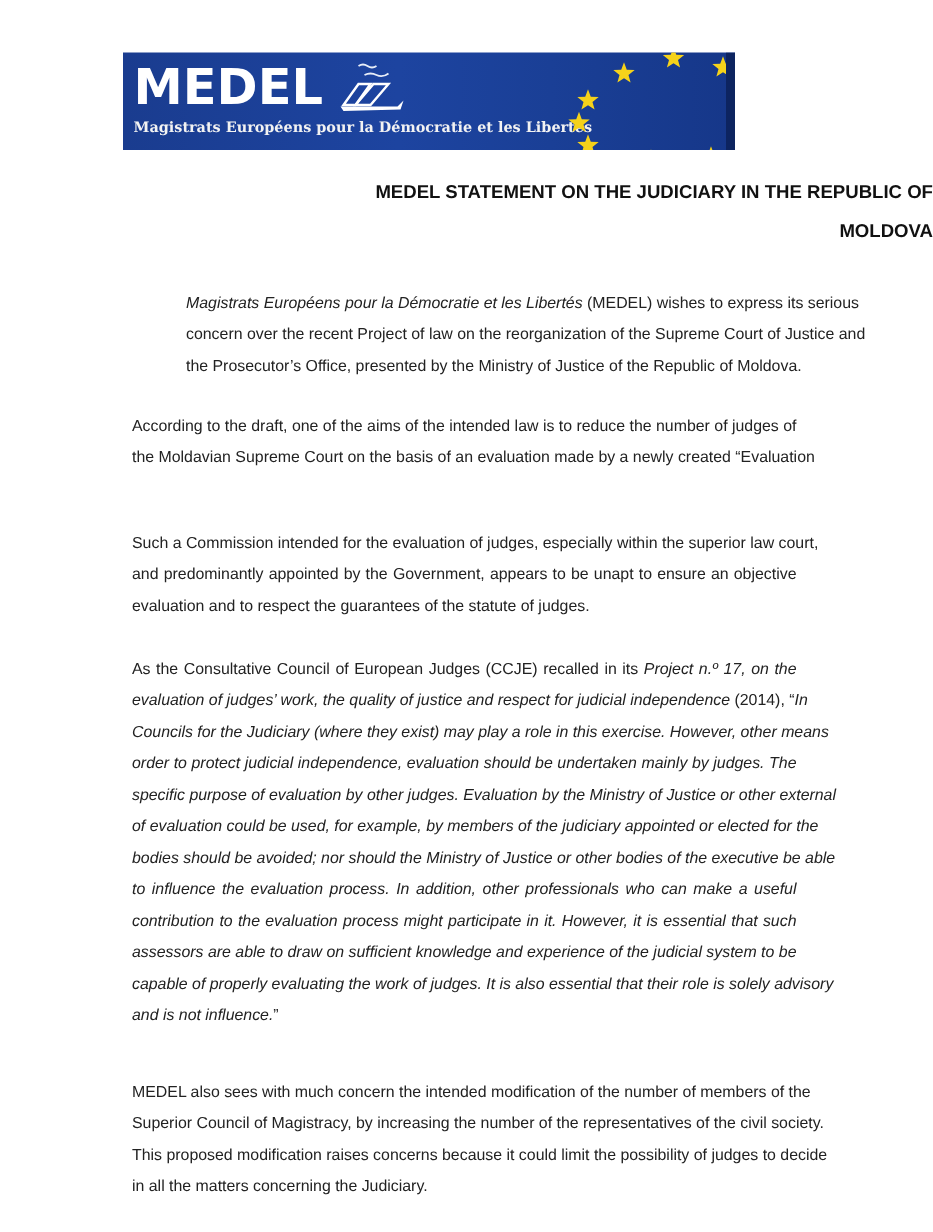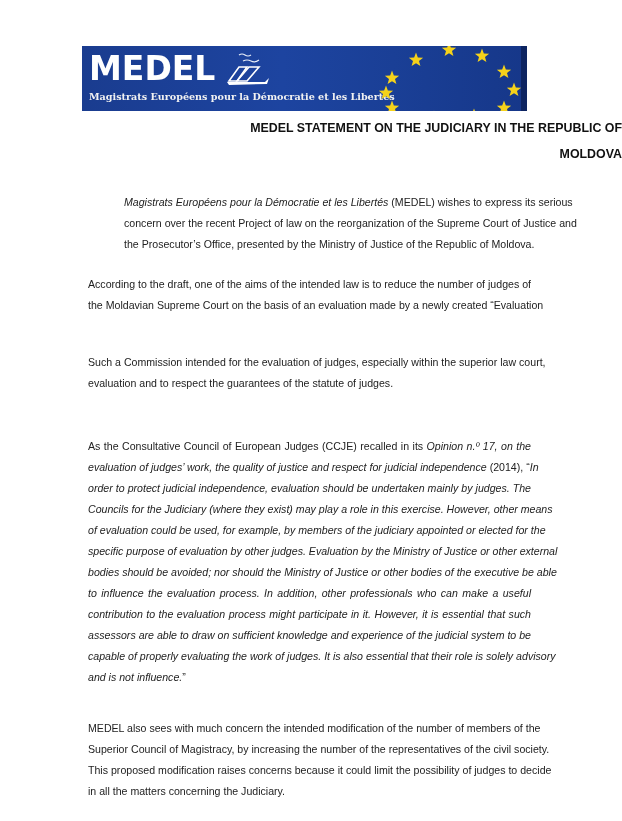--- a/index.html
+++ b/index.html
@@ -1,18 +1,18 @@
 <!DOCTYPE html>
 <html><head>
   <meta charset="utf-8">
   <style>
     html, body { margin: 0; padding: 0; background: #ffffff; }
     body { width: 622px; height: 821px; position: relative; overflow: hidden;
       font-family: "Liberation Sans", "DejaVu Sans", sans-serif; color: #1a1a1a; }
-    .banner { position: absolute; left: 82px; top: 46px; width: 445px; height: 65px;
+    .banner { position: absolute; left: 82px; top: 35px; width: 408px; height: 65px;
       background: linear-gradient(90deg, #1a3c8f 0%, #1d44a0 45%, #1a3f96 70%, #163789 100%);
       overflow: hidden; }
     .banner-shade { position: absolute; right: 0; top: 0; width: 6px; height: 100%; background: #0d2460; }
     .logo-word { position: absolute; left: 7px; top: 6px; font-family: "DejaVu Sans", sans-serif;
       font-weight: bold; font-size: 33px; letter-spacing: 0px; color: #ffffff; line-height: 1; }
     .logo-sub { position: absolute; left: 7px; top: 45px; font-family: "DejaVu Serif", serif;
       font-weight: bold; font-size: 9.6px; color: #f2f2f2; white-space: nowrap; }
     .book-icon { position: absolute; left: 143px; top: 5px; width: 46px; height: 36px; }
     .stars { position: absolute; left: 292px; top: -8px; width: 150px; height: 80px; }
     .title { position: absolute; left: 0; width: 622px; text-align: right;
@@ -60,29 +60,30 @@
       <span class="p-line"><i>Magistrats Européens pour la Démocratie et les Libertés</i><span> (MEDEL) wishes to express its serious</span></span>
       <span class="p-line"><span>concern over the recent Project of law on the reorganization of the Supreme Court of Justice and</span></span>
       <span class="p-line last"><span>the Prosecutor’s Office, presented by the Ministry of Justice of the Republic of Moldova.</span></span>
     </div>
     <div class="para" style="top: 274px;">
       <span class="p-line"><span>According to the draft, one of the aims of the intended law is to reduce the number of judges of</span></span>
       <span class="p-line"><span>the Moldavian Supreme Court on the basis of an evaluation made by a newly created “Evaluation</span></span>
     </div>
     <div class="para" style="top: 352px;">
       <span class="p-line"><span>Such a Commission intended for the evaluation of judges, especially within the superior law court,</span></span>
+      <span class="p-line"><span>and predominantly appointed by the Government, appears to be unapt to ensure an objective</span></span>
       <span class="p-line last"><span>evaluation and to respect the guarantees of the statute of judges.</span></span>
     </div>
     <div class="para" style="top: 436px;">
-      <span class="p-line"><span>As the Consultative Council of European Judges (CCJE) recalled in its </span><i>Opinion n.º 17, on the</i></span>
+      <span class="p-line"><span>As the Consultative Council of European Judges (CCJE) recalled in its </span><i>Project n.º 17, on the</i></span>
       <span class="p-line"><i>evaluation of judges’ work, the quality of justice and respect for judicial independence</i><span> (2014), “</span><i>In</i></span>
+      <span class="p-line"><i>Councils for the Judiciary (where they exist) may play a role in this exercise. However, other means</i></span>
       <span class="p-line"><i>order to protect judicial independence, evaluation should be undertaken mainly by judges. The</i></span>
-      <span class="p-line"><i>Councils for the Judiciary (where they exist) may play a role in this exercise. However, other means</i></span>
+      <span class="p-line"><i>specific purpose of evaluation by other judges. Evaluation by the Ministry of Justice or other external</i></span>
       <span class="p-line"><i>of evaluation could be used, for example, by members of the judiciary appointed or elected for the</i></span>
-      <span class="p-line"><i>specific purpose of evaluation by other judges. Evaluation by the Ministry of Justice or other external</i></span>
       <span class="p-line"><i>bodies should be avoided; nor should the Ministry of Justice or other bodies of the executive be able</i></span>
       <span class="p-line"><i>to influence the evaluation process. In addition, other professionals who can make a useful</i></span>
       <span class="p-line"><i>contribution to the evaluation process might participate in it. However, it is essential that such</i></span>
       <span class="p-line"><i>assessors are able to draw on sufficient knowledge and experience of the judicial system to be</i></span>
       <span class="p-line"><i>capable of properly evaluating the work of judges. It is also essential that their role is solely advisory</i></span>
       <span class="p-line last"><i>and is not influence.</i><span>”</span></span>
     </div>
     <div class="para" style="top: 718px;">
       <span class="p-line"><span>MEDEL also sees with much concern the intended modification of the number of members of the</span></span>
       <span class="p-line"><span>Superior Council of Magistracy, by increasing the number of the representatives of the civil society.</span></span>

